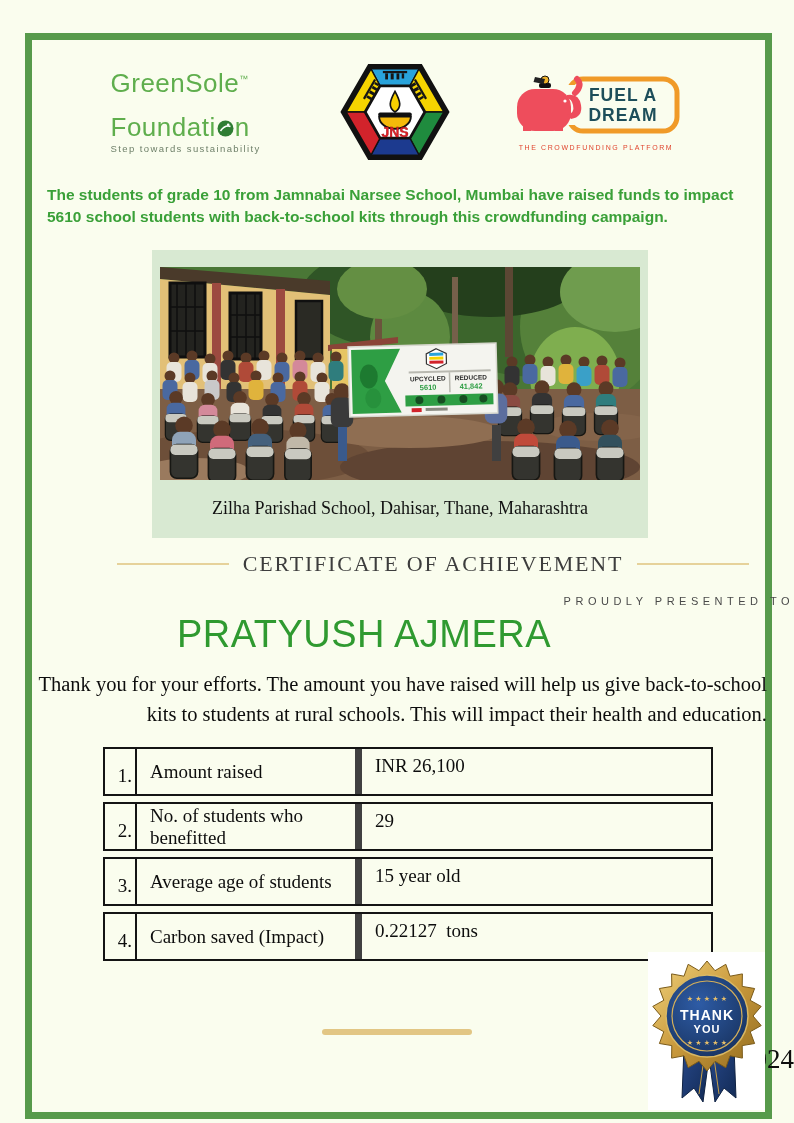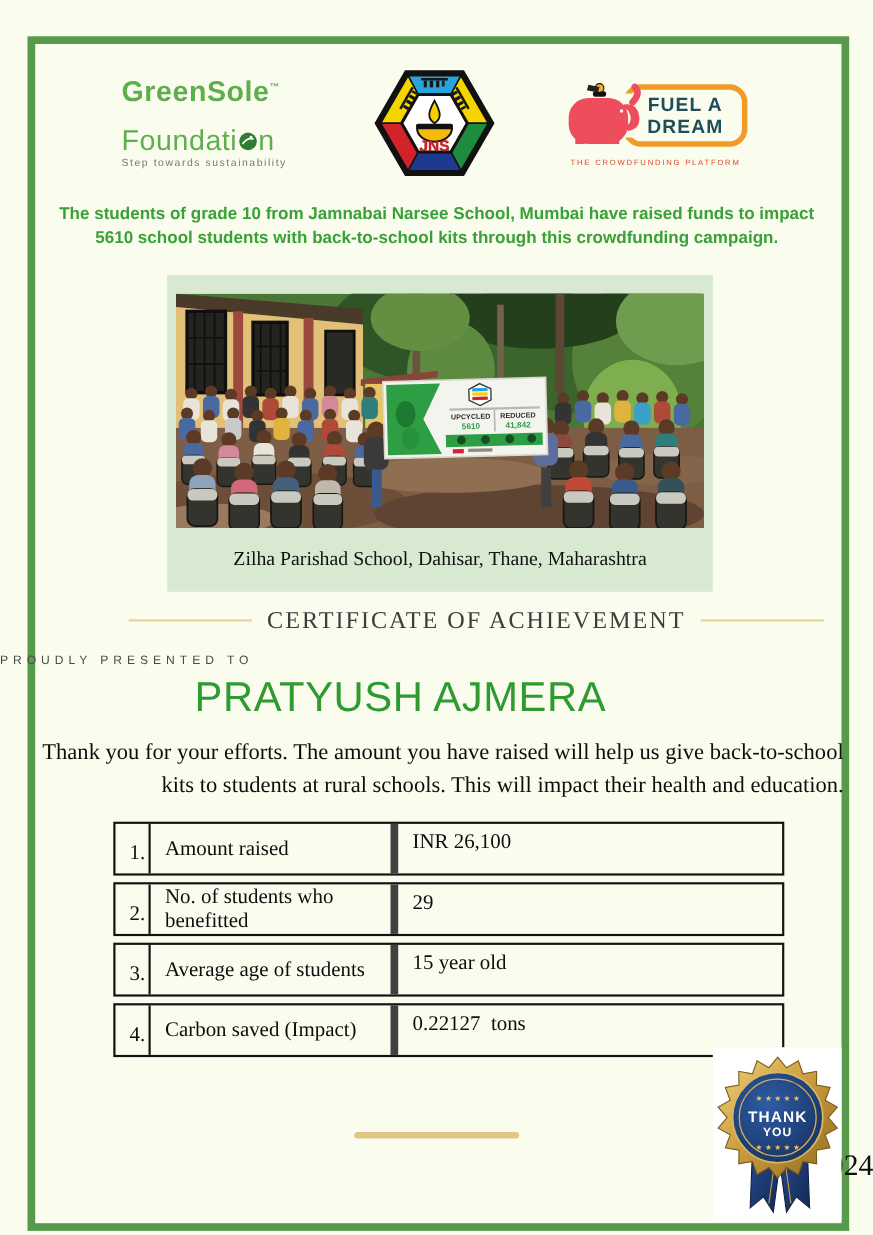--- a/index.html
+++ b/index.html
@@ -3,42 +3,42 @@
 <meta charset="utf-8">
 <style>
   html,body{margin:0;padding:0;}
   body{width:794px;height:1123px;overflow:hidden;font-family:"Liberation Serif",serif;}
   .canvas{position:relative;width:794px;height:1123px;background:#fafdee;}
   .border-frame{position:absolute;left:25px;top:33px;right:22px;bottom:4px;border:7px solid #579a4b;pointer-events:none;}
 
   
   .header{position:absolute;top:56px;left:0;width:794px;display:flex;justify-content:center;align-items:center;gap:58px;}
   .gs-logo{font-family:"Liberation Sans",sans-serif;color:#5fae4d;line-height:1;width:170px;}
-  .gs-line1{font-size:26px;letter-spacing:.5px;font-weight:bold;}
+  .gs-line1{font-size:26px;letter-spacing:.5px;}
   .gs-tm{font-size:9px;vertical-align:10px;letter-spacing:0;}
   .gs-line2{font-size:26px;letter-spacing:.5px;margin-top:18px;display:flex;align-items:center;}
   .gs-tagline{font-size:9.5px;letter-spacing:1.4px;color:#6f806a;margin-top:4px;}
   .jns-wrap{width:112px;height:112px;flex:0 0 auto;}
   .fad-logo{width:175px;}
   .fad-tagline{font-family:"Liberation Sans",sans-serif;font-size:7px;letter-spacing:1.6px;color:#e0452e;margin-top:3px;text-align:center;white-space:nowrap;}
 
   
-  .campaign{position:absolute;top:184px;left:47px;width:700px;text-align:center;
+  .campaign{position:absolute;top:184px;left:47px;width:700px;text-align:left;
     font-family:"Liberation Sans",sans-serif;font-weight:bold;font-size:15.5px;line-height:1.42;color:#3aa038;}
 
   
   .photo-card{position:absolute;top:250px;left:152px;width:496px;height:288px;background:#d8e9d2;}
   .photo-frame{position:absolute;top:17px;left:8px;width:480px;height:213px;}
   .photo-caption{position:absolute;top:248px;left:0;width:100%;text-align:center;font-size:18px;color:#111;}
 
   
   .cert-heading{position:absolute;top:551px;left:0;width:794px;display:flex;align-items:center;justify-content:center;padding-left:36px;}
   .rule{height:2px;width:112px;background:#e6d29a;}
   .cert-title{font-size:22px;letter-spacing:1.8px;color:#3d3d3d;margin:0 14px;white-space:nowrap;}
-  .presented{position:absolute;top:595px;left:0;width:794px;text-align:left;
+  .presented{position:absolute;top:595px;left:0;width:794px;text-align:right;
     font-family:"Liberation Sans",sans-serif;font-size:11px;letter-spacing:4.5px;color:#4a4a4a;}
   .awardee{position:absolute;top:613px;left:0;width:728px;text-align:center;
     font-family:"Liberation Sans",sans-serif;font-size:38px;letter-spacing:.5px;color:#2f9a30;}
 
   
   .message{position:absolute;top:670px;left:27px;width:740px;text-align:right;font-size:20.5px;line-height:1.45;color:#0d0d0d;}
 
   
   .info-table{position:absolute;top:747px;left:103px;width:610px;}
   .t-row{display:flex;height:45px;border:2px solid #141414;margin-bottom:6px;background:transparent;font-size:19px;color:#0d0d0d;}

